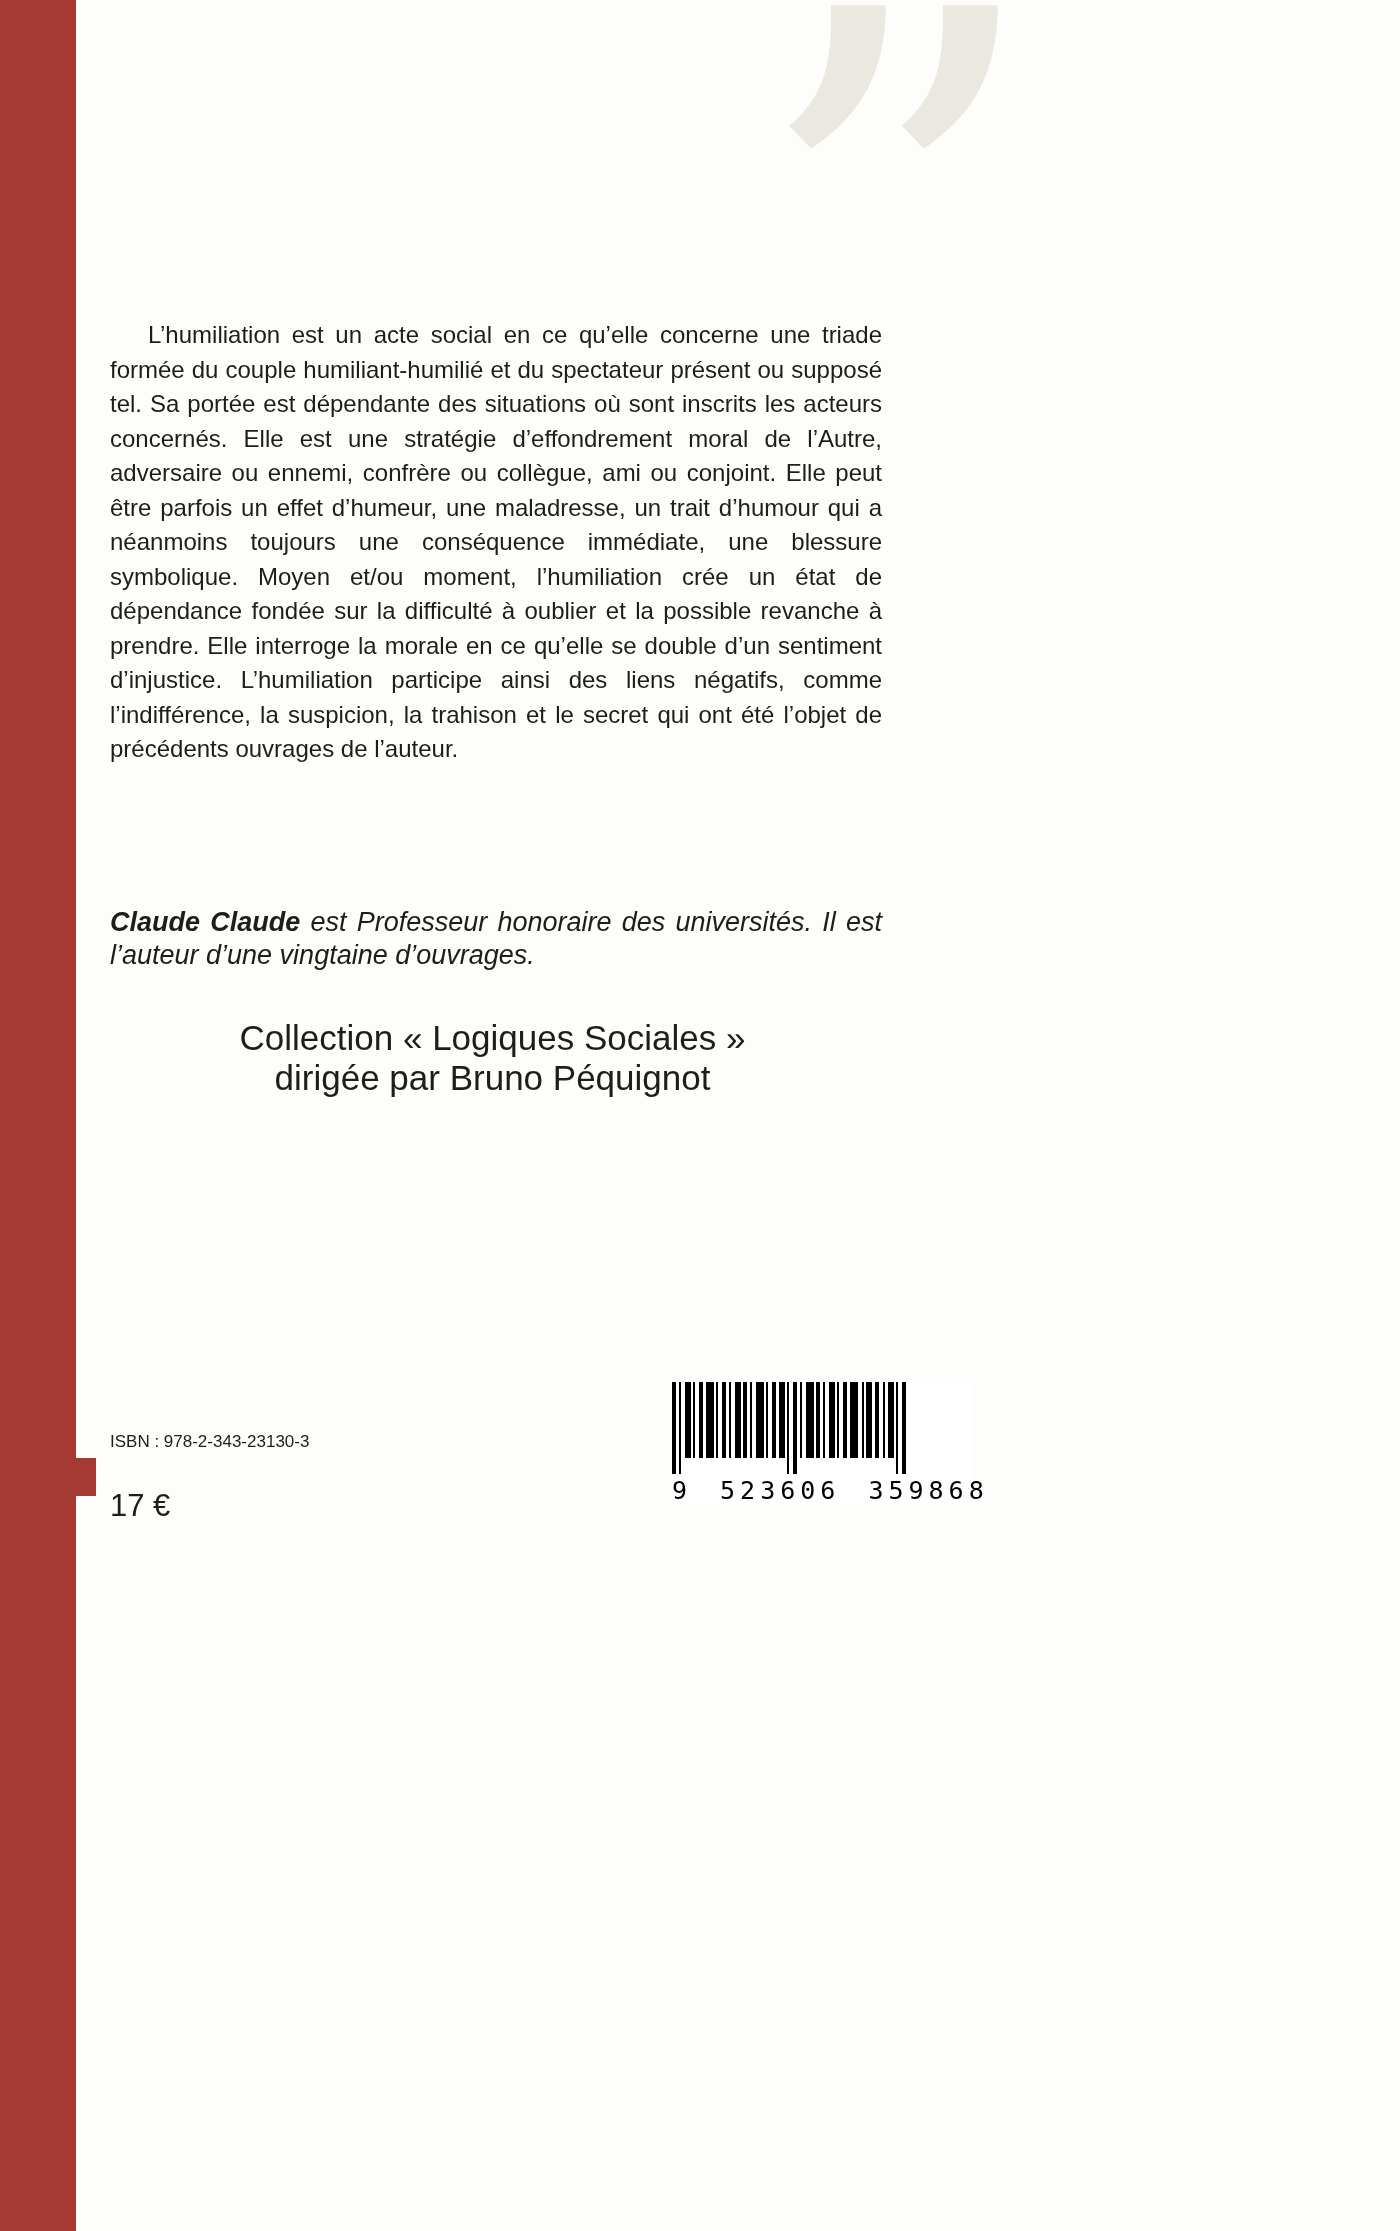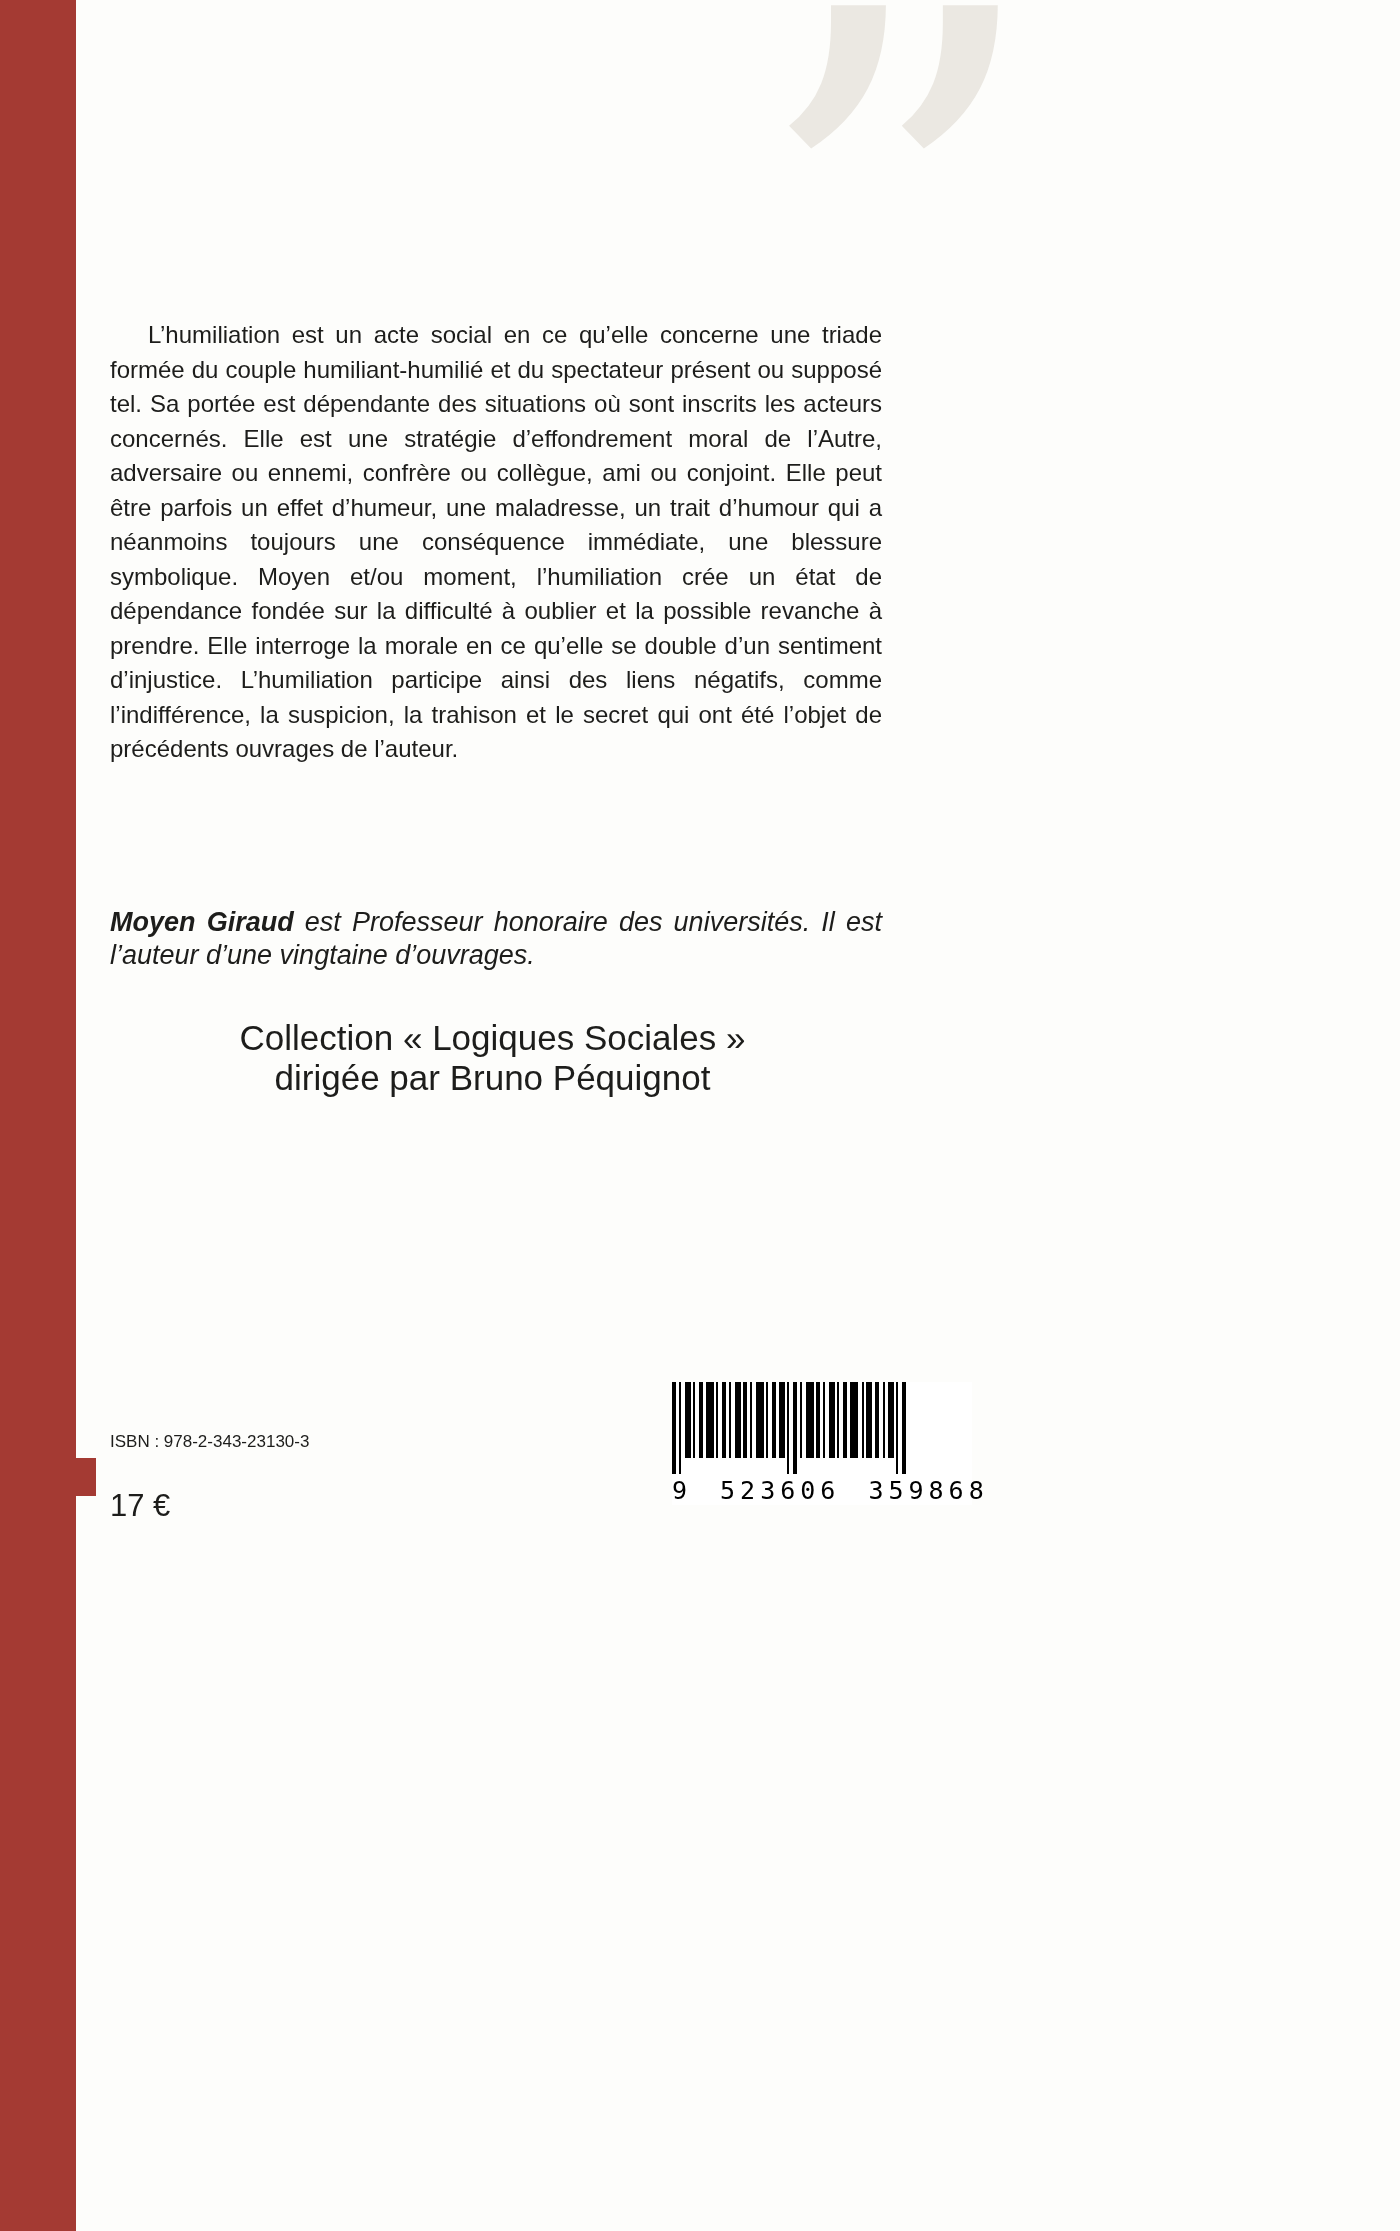--- a/index.html
+++ b/index.html
@@ -146,21 +146,21 @@
 <div class="cover">
 
   <div class="stripe"></div>
   <div class="price-tab"></div>
 
   <div class="quote-mark">”</div>
 
 
   <p class="synopsis">L’humiliation est un acte social en ce qu’elle concerne une triade formée du couple humiliant-humilié et du spectateur présent ou supposé tel. Sa portée est dépendante des situations où sont inscrits les acteurs concernés. Elle est une stratégie d’effondrement moral de l’Autre, adversaire ou ennemi, confrère ou collègue, ami ou conjoint. Elle peut être parfois un effet d’humeur, une maladresse, un trait d’humour qui a néanmoins toujours une conséquence immédiate, une blessure symbolique. Moyen et/ou moment, l’humiliation crée un état de dépendance fondée sur la difficulté à oublier et la possible revanche à prendre. Elle interroge la morale en ce qu’elle se double d’un sentiment d’injustice. L’humiliation participe ainsi des liens négatifs, comme l’indifférence, la suspicion, la trahison et le secret qui ont été l’objet de précédents ouvrages de l’auteur.</p>
 
-  <p class="bio"><strong>Moyen Giraud</strong><span> est Professeur honoraire des universités. Il est l’auteur d’une vingtaine d’ouvrages.</span></p>
+  <p class="bio"><strong>Claude Claude</strong><span> est Professeur honoraire des universités. Il est l’auteur d’une vingtaine d’ouvrages.</span></p>
 
   <div class="collection">
     <div>Collection « Logiques Sociales »</div>
     <div>dirigée par Bruno Péquignot</div>
   </div>
 
   <div class="barcode">
     <div class="bars" id="barcode-bars">
         <div class="bar tall" style="width: 4px; margin-right: 3px;"></div>
         <div class="bar tall" style="width: 2px; margin-right: 4px;"></div>

